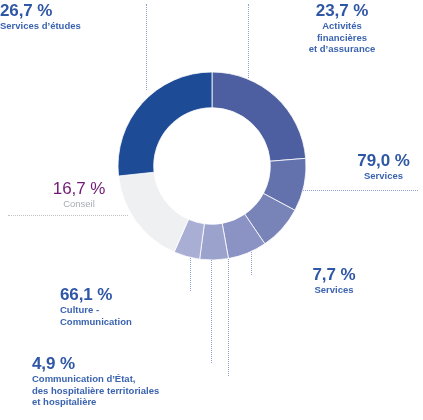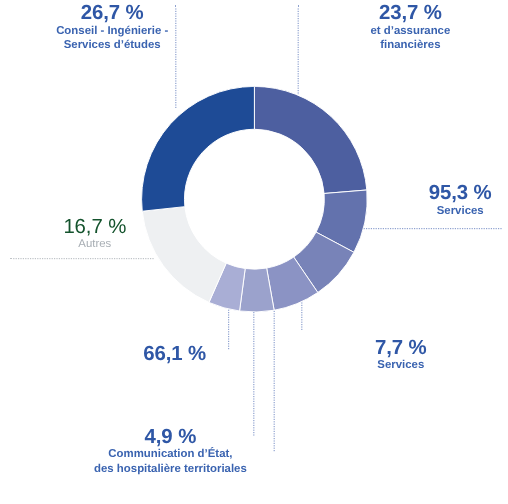--- a/index.html
+++ b/index.html
@@ -18,23 +18,23 @@
   .lead-gray{border-color:#bfc3c7;}
 
   
   .donut-wrap{position:absolute;left:118px;top:72px;width:188px;height:188px;}
   .donut-svg{display:block;width:188px;height:188px;}
 
   
   .lbl{position:absolute;color:#3159a8;}
   .pct{font-size:17px;font-weight:700;letter-spacing:-.1px;line-height:18px;color:#2f57a6;}
   .desc{font-size:9.5px;font-weight:700;line-height:11.5px;color:#3a63b0;}
-  .lbl.gray .pct{color:#14532d;font-weight:400;}
+  .lbl.gray .pct{color:#701a75;font-weight:400;}
   .lbl.gray .desc{color:#a7adb3;font-weight:400;}
-  .ta-r{text-align:center;margin-left:24px;}
+  .ta-r{text-align:left;}
   .ta-l{text-align:center;}
 </style>
 </head>
 <body>
 
 <div id="chart-root">
 
   <div class="lead lead-v" style="left:146px;top:4px;height:86px;"></div>
   <div class="lead lead-v" style="left:248px;top:4px;height:80px;"></div>
   <div class="lead lead-h" style="left:300px;top:190px;width:118px;"></div>
@@ -55,54 +55,59 @@
           <path d="M -12.367049754674529 93.18291732053362 A 94 94 0 0 1 -37.87320495708428 86.03267022636626 L -23.481387073392256 53.34025554034708 A 58.28 58.28 0 0 0 -7.667570847898208 57.77340873873084 Z" fill="#a9aed5" stroke="#ffffff" stroke-width="0.8"></path>
           <path d="M -37.87320495708428 86.03267022636626 A 94 94 0 0 1 -93.4642742973179 10.021448501874445 L -57.947850064337096 6.213298071162156 A 58.28 58.28 0 0 0 -23.481387073392256 53.34025554034708 Z" fill="#eef0f2" stroke="#ffffff" stroke-width="0.8"></path>
           <path d="M -93.4642742973179 10.021448501874445 A 94 94 0 0 1 -1.7267519867977678e-14 -94 L -1.070586231814616e-14 -58.28 A 58.28 58.28 0 0 0 -57.947850064337096 6.213298071162156 Z" fill="#1e4b96" stroke="#ffffff" stroke-width="0.8"></path>
         </g>
     </svg>
   </div>
 
   <div class="lbl ta-r" style="left:0px;top:2px;width:139px;">
     <div class="pct">26,7 %</div>
     <div class="desc">
-      <div>Conseil - Ingénierie -</div>
       <div>Services d’études</div>
     </div>
   </div>
 
   <div class="lbl ta-l" style="left:262px;top:2px;width:160px;">
     <div class="pct">23,7 %</div>
     <div class="desc">
+      <div>Activités</div>
+      <div>financières</div>
       <div>et d’assurance</div>
-      <div>financières</div>
     </div>
   </div>
 
   <div class="lbl ta-l" style="left:344px;top:152px;width:79px;">
-    <div class="pct">95,3 %</div>
+    <div class="pct">79,0 %</div>
     <div class="desc">Services</div>
   </div>
 
-  <div class="lbl ta-l" style="left:284px;top:281px;width:100px;">
+  <div class="lbl ta-l" style="left:284px;top:266px;width:100px;">
     <div class="pct">7,7 %</div>
     <div class="desc">Services</div>
   </div>
 
 
   <div class="lbl ta-r" style="left:32px;top:355px;width:172px;">
     <div class="pct">4,9 %</div>
     <div class="desc">
       <div>Communication d’État,</div>
       <div>des hospitalière territoriales</div>
+      <div>et hospitalière</div>
     </div>
   </div>
 
   <div class="lbl ta-r" style="left:60px;top:286px;width:123px;">
     <div class="pct">66,1 %</div>
+    <div class="desc">
+      <div>Culture -</div>
+      <div>Communication</div>
+    </div>
   </div>
 
   <div class="lbl ta-l gray" style="left:24px;top:180px;width:110px;">
     <div class="pct">16,7 %</div>
-    <div class="desc">Autres</div>
+    <div class="desc">Conseil</div>
   </div>
 
 </div>
 
 </body></html>

